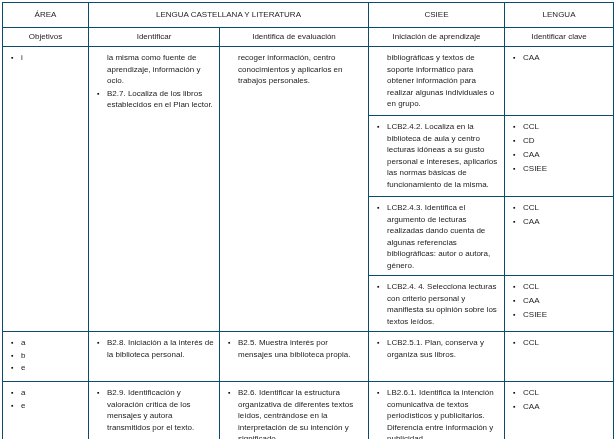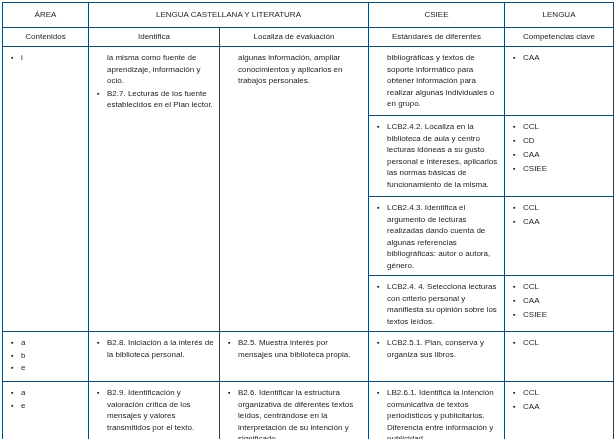--- a/index.html
+++ b/index.html
@@ -52,48 +52,48 @@
 
   <tbody>
       <tr style="height:25px">
     <th>ÁREA</th>
     <th colspan="2">LENGUA CASTELLANA Y LITERATURA</th>
     <th>CSIEE</th>
     <th>LENGUA</th>
   </tr>
 
   <tr style="height:19px">
-    <th>Contenidos</th>
-    <th>Identifica</th>
-    <th>Localiza de evaluación</th>
-    <th>Estándares de diferentes</th>
-    <th>Competencias clave</th>
+    <th>Objetivos</th>
+    <th>Identificar</th>
+    <th>Identifica de evaluación</th>
+    <th>Iniciación de aprendizaje</th>
+    <th>Identificar clave</th>
   </tr>
 
   <tr style="height:69px">
     <td rowspan="4">
       <div class="item">
         <span class="bul">▪</span>
         <span class="txt">i</span>
       </div>
     </td>
     <td rowspan="4">
       <div class="item">
         <span class="bul"></span>
         <span class="txt">la misma como fuente de aprendizaje, información y ocio.</span>
       </div>
       <div class="item">
         <span class="bul">▪</span>
-        <span class="txt">B2.7. Lecturas de los fuente establecidos en el Plan lector.</span>
+        <span class="txt">B2.7. Localiza de los libros establecidos en el Plan lector.</span>
       </div>
     </td>
     <td rowspan="4">
       <div class="item">
         <span class="bul"></span>
-        <span class="txt">algunas información, ampliar conocimientos y aplicarlos en trabajos personales.</span>
+        <span class="txt">recoger información, centro conocimientos y aplicarlos en trabajos personales.</span>
       </div>
     </td>
     <td>
       <div class="item">
         <span class="bul"></span>
         <span class="txt">bibliográficas y textos de soporte informático para obtener información para realizar algunas individuales o en grupo.</span>
       </div>
     </td>
     <td class="comps">
       <div class="item">
@@ -220,21 +220,21 @@
         <span class="txt">a</span>
       </div>
       <div class="item">
         <span class="bul">▪</span>
         <span class="txt">e</span>
       </div>
     </td>
     <td>
       <div class="item">
         <span class="bul">▪</span>
-        <span class="txt">B2.9. Identificación y valoración crítica de los mensajes y valores transmitidos por el texto.</span>
+        <span class="txt">B2.9. Identificación y valoración crítica de los mensajes y autora transmitidos por el texto.</span>
       </div>
     </td>
     <td>
       <div class="item">
         <span class="bul">▪</span>
         <span class="txt">B2.6. Identificar la estructura organizativa de diferentes textos leídos, centrándose en la interpretación de su intención y significado.</span>
       </div>
     </td>
     <td>
       <div class="item">

